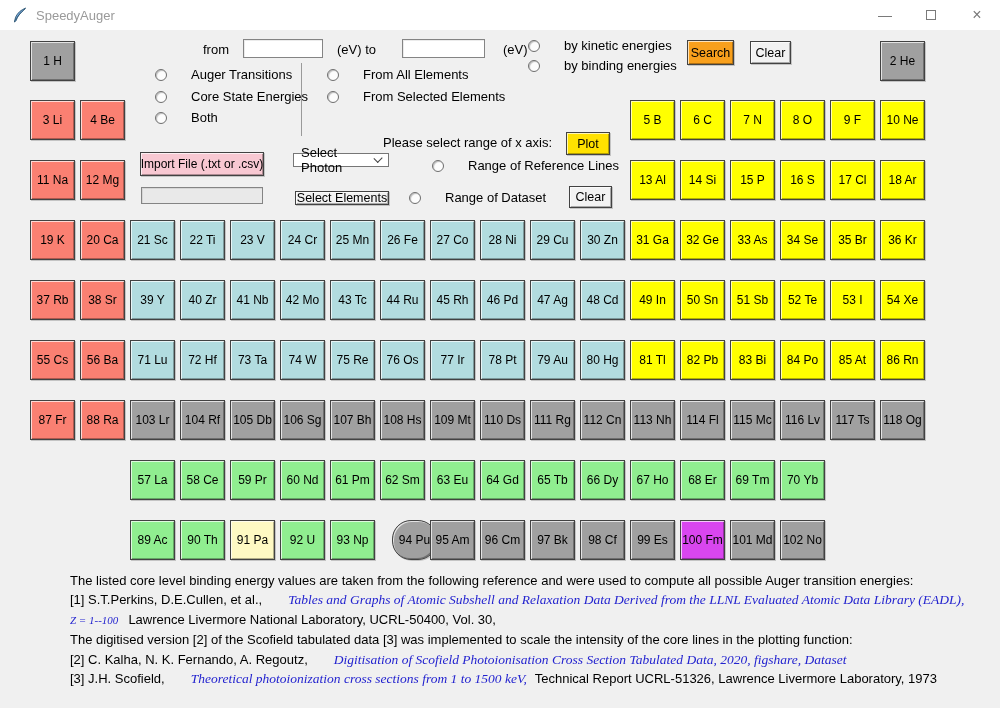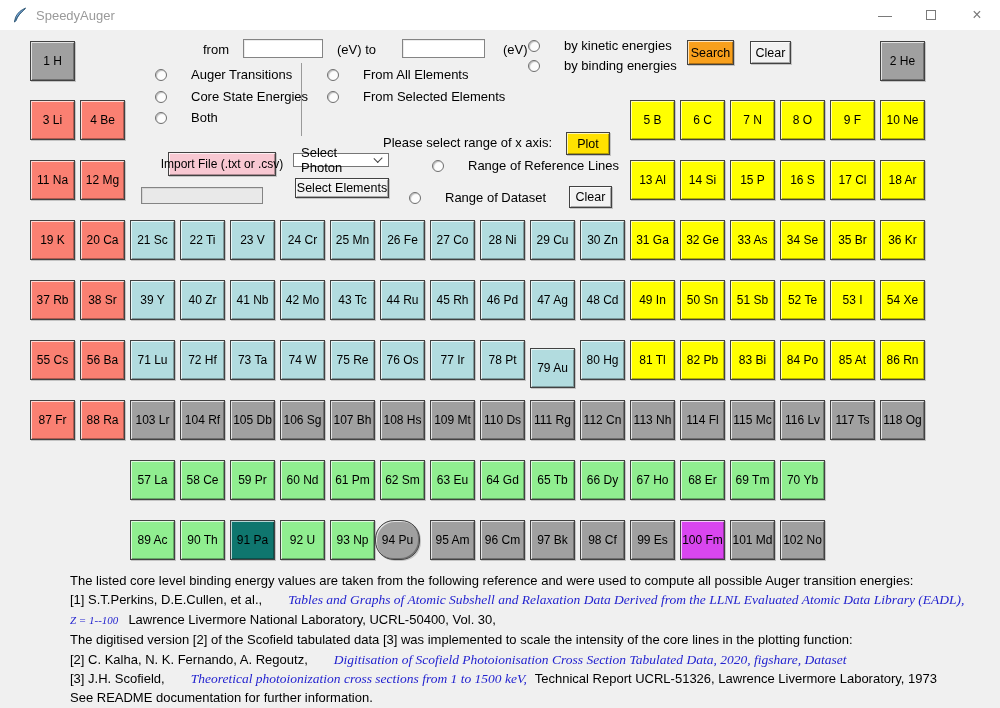--- a/index.html
+++ b/index.html
@@ -102,35 +102,35 @@
   <span class="rb"></span>
   <span>by binding energies</span>
 </label>
 
 <div class="btn raised" id="search-btn" style="left: 687px; top: 40px; width: 47px; height: 25px; background: rgb(248, 160, 29);">Search</div>
 <div class="btn raised" style="left:750px; top:41px; width:41px; height:23px;">Clear</div>
 
 <span class="lbl" style="left:383px; top:135px;">Please select range of x axis:</span>
 <div class="btn raised" id="plot-btn" style="left: 566px; top: 132px; width: 44px; height: 23px; background: rgb(255, 225, 0);">Plot</div>
 
-<div class="btn raised" id="import-btn" style="left: 140px; top: 152px; width: 108px; height: 24px; font-size: 12px; background: rgb(248, 200, 210); margin-left: 28px;">Import File (.txt or .csv)</div>
+<div class="btn raised" id="import-btn" style="left: 140px; top: 152px; width: 124px; height: 24px; font-size: 12px; background: rgb(248, 200, 210);">Import File (.txt or .csv)</div>
 
 <div class="combo" style="left:293px; top:153px; width:96px; height:14px;">
   <span>Select Photon</span>
   <span class="chev"></span>
 </div>
 
 <label class="radio" style="left:432px; top:158px;">
   <span class="rb"></span>
   <span>Range of Reference Lines</span>
 </label>
 
 <input class="entry disabled" style="left: 141px; top: 187px; width: 122px; height: 17px;" value="">
 
-<div class="btn raised" style="left:295px; top:178px; width:94px; height:20px;">Select Elements</div>
+<div class="btn raised" style="left:295px; top:191px; width:94px; height:14px;">Select Elements</div>
 
 <label class="radio" style="left:409px; top:190px;">
   <span class="rb"></span>
   <span>Range of Dataset</span>
 </label>
 
 <div class="btn raised" style="left:569px; top:186px; width:43px; height:22px;">Clear</div>
 
 <div id="ptable">
     <div class="el raised" style="left: 30px; top: 41px; background: rgb(160, 160, 160);">1 H</div>
@@ -190,21 +190,21 @@
     <div class="el raised" style="left: 30px; top: 340px; background: rgb(250, 128, 114);">55 Cs</div>
     <div class="el raised" style="left: 80px; top: 340px; background: rgb(250, 128, 114);">56 Ba</div>
     <div class="el raised" style="left: 130px; top: 340px; background: rgb(178, 220, 223);">71 Lu</div>
     <div class="el raised" style="left: 180px; top: 340px; background: rgb(178, 220, 223);">72 Hf</div>
     <div class="el raised" style="left: 230px; top: 340px; background: rgb(178, 220, 223);">73 Ta</div>
     <div class="el raised" style="left: 280px; top: 340px; background: rgb(178, 220, 223);">74 W</div>
     <div class="el raised" style="left: 330px; top: 340px; background: rgb(178, 220, 223);">75 Re</div>
     <div class="el raised" style="left: 380px; top: 340px; background: rgb(178, 220, 223);">76 Os</div>
     <div class="el raised" style="left: 430px; top: 340px; background: rgb(178, 220, 223);">77 Ir</div>
     <div class="el raised" style="left: 480px; top: 340px; background: rgb(178, 220, 223);">78 Pt</div>
-    <div class="el raised" style="left: 530px; top: 340px; background: rgb(178, 220, 223); margin-top: 8px;">79 Au</div>
+    <div class="el raised" style="left: 530px; top: 340px; background: rgb(178, 220, 223);">79 Au</div>
     <div class="el raised" style="left: 580px; top: 340px; background: rgb(178, 220, 223);">80 Hg</div>
     <div class="el raised" style="left: 630px; top: 340px; background: rgb(255, 255, 0);">81 Tl</div>
     <div class="el raised" style="left: 680px; top: 340px; background: rgb(255, 255, 0);">82 Pb</div>
     <div class="el raised" style="left: 730px; top: 340px; background: rgb(255, 255, 0);">83 Bi</div>
     <div class="el raised" style="left: 780px; top: 340px; background: rgb(255, 255, 0);">84 Po</div>
     <div class="el raised" style="left: 830px; top: 340px; background: rgb(255, 255, 0);">85 At</div>
     <div class="el raised" style="left: 880px; top: 340px; background: rgb(255, 255, 0);">86 Rn</div>
     <div class="el raised" style="left: 30px; top: 400px; background: rgb(250, 128, 114);">87 Fr</div>
     <div class="el raised" style="left: 80px; top: 400px; background: rgb(250, 128, 114);">88 Ra</div>
     <div class="el raised" style="left: 130px; top: 400px; background: rgb(160, 160, 160);">103 Lr</div>
@@ -232,35 +232,34 @@
     <div class="el raised" style="left: 430px; top: 460px; background: rgb(144, 238, 144);">63 Eu</div>
     <div class="el raised" style="left: 480px; top: 460px; background: rgb(144, 238, 144);">64 Gd</div>
     <div class="el raised" style="left: 530px; top: 460px; background: rgb(144, 238, 144);">65 Tb</div>
     <div class="el raised" style="left: 580px; top: 460px; background: rgb(144, 238, 144);">66 Dy</div>
     <div class="el raised" style="left: 630px; top: 460px; background: rgb(144, 238, 144);">67 Ho</div>
     <div class="el raised" style="left: 680px; top: 460px; background: rgb(144, 238, 144);">68 Er</div>
     <div class="el raised" style="left: 730px; top: 460px; background: rgb(144, 238, 144);">69 Tm</div>
     <div class="el raised" style="left: 780px; top: 460px; background: rgb(144, 238, 144);">70 Yb</div>
     <div class="el raised" style="left: 130px; top: 520px; background: rgb(144, 238, 144);">89 Ac</div>
     <div class="el raised" style="left: 180px; top: 520px; background: rgb(144, 238, 144);">90 Th</div>
-    <div class="el raised" style="left: 230px; top: 520px; background: #0f766e; text-align: right;">91 Pa</div>
+    <div class="el raised" style="left: 230px; top: 520px; background: #fef9c3; text-align: right;">91 Pa</div>
     <div class="el raised" style="left: 280px; top: 520px; background: rgb(144, 238, 144);">92 U</div>
     <div class="el raised" style="left: 330px; top: 520px; background: rgb(144, 238, 144);">93 Np</div>
-    <div class="el raised" style="left: 375px; top: 520px; background: rgb(160, 160, 160); border-radius: 19px;">94 Pu</div>
+    <div class="el raised" style="left: 392px; top: 520px; background: rgb(160, 160, 160); border-radius: 19px;">94 Pu</div>
     <div class="el raised" style="left: 430px; top: 520px; background: rgb(160, 160, 160);">95 Am</div>
     <div class="el raised" style="left: 480px; top: 520px; background: rgb(160, 160, 160);">96 Cm</div>
     <div class="el raised" style="left: 530px; top: 520px; background: rgb(160, 160, 160);">97 Bk</div>
     <div class="el raised" style="left: 580px; top: 520px; background: rgb(160, 160, 160);">98 Cf</div>
     <div class="el raised" style="left: 630px; top: 520px; background: rgb(160, 160, 160);">99 Es</div>
     <div class="el raised" style="left: 680px; top: 520px; background: #d946ef;">100 Fm</div>
     <div class="el raised" style="left: 730px; top: 520px; background: rgb(160, 160, 160);">101 Md</div>
     <div class="el raised" style="left: 780px; top: 520px; background: rgb(160, 160, 160);">102 No</div>
   </div>
 
 <div class="footer" id="footer">
     <div class="fline"><span>The listed core level binding energy values are taken from the following reference and were used to compute all possible Auger transition energies:</span></div>
     <div class="fline"><span>[1] S.T.Perkins, D.E.Cullen, et al.,</span><span class="seg-ref">Tables and Graphs of Atomic Subshell and Relaxation Data Derived from the LLNL Evaluated Atomic Data Library (EADL),</span></div>
     <div class="fline"><span class="seg-ref-first">Z = 1--100</span><span>Lawrence Livermore National Laboratory, UCRL-50400, Vol. 30,</span></div>
     <div class="fline"><span>The digitised version [2] of the Scofield tabulated data [3] was implemented to scale the intensity of the core lines in the plotting function:</span></div>
     <div class="fline"><span>[2] C. Kalha, N. K. Fernando, A. Regoutz,</span><span class="seg-ref">Digitisation of Scofield Photoionisation Cross Section Tabulated Data, 2020, figshare, Dataset</span></div>
     <div class="fline"><span>[3] J.H. Scofield,</span><span class="seg-ref">Theoretical photoionization cross sections from 1 to 1500 keV,</span><span>Technical Report UCRL-51326, Lawrence Livermore Laboratory, 1973</span></div>
-    <div class="fline"><span>See README documentation for further information.</span></div>
   </div>
 
 </body></html>

